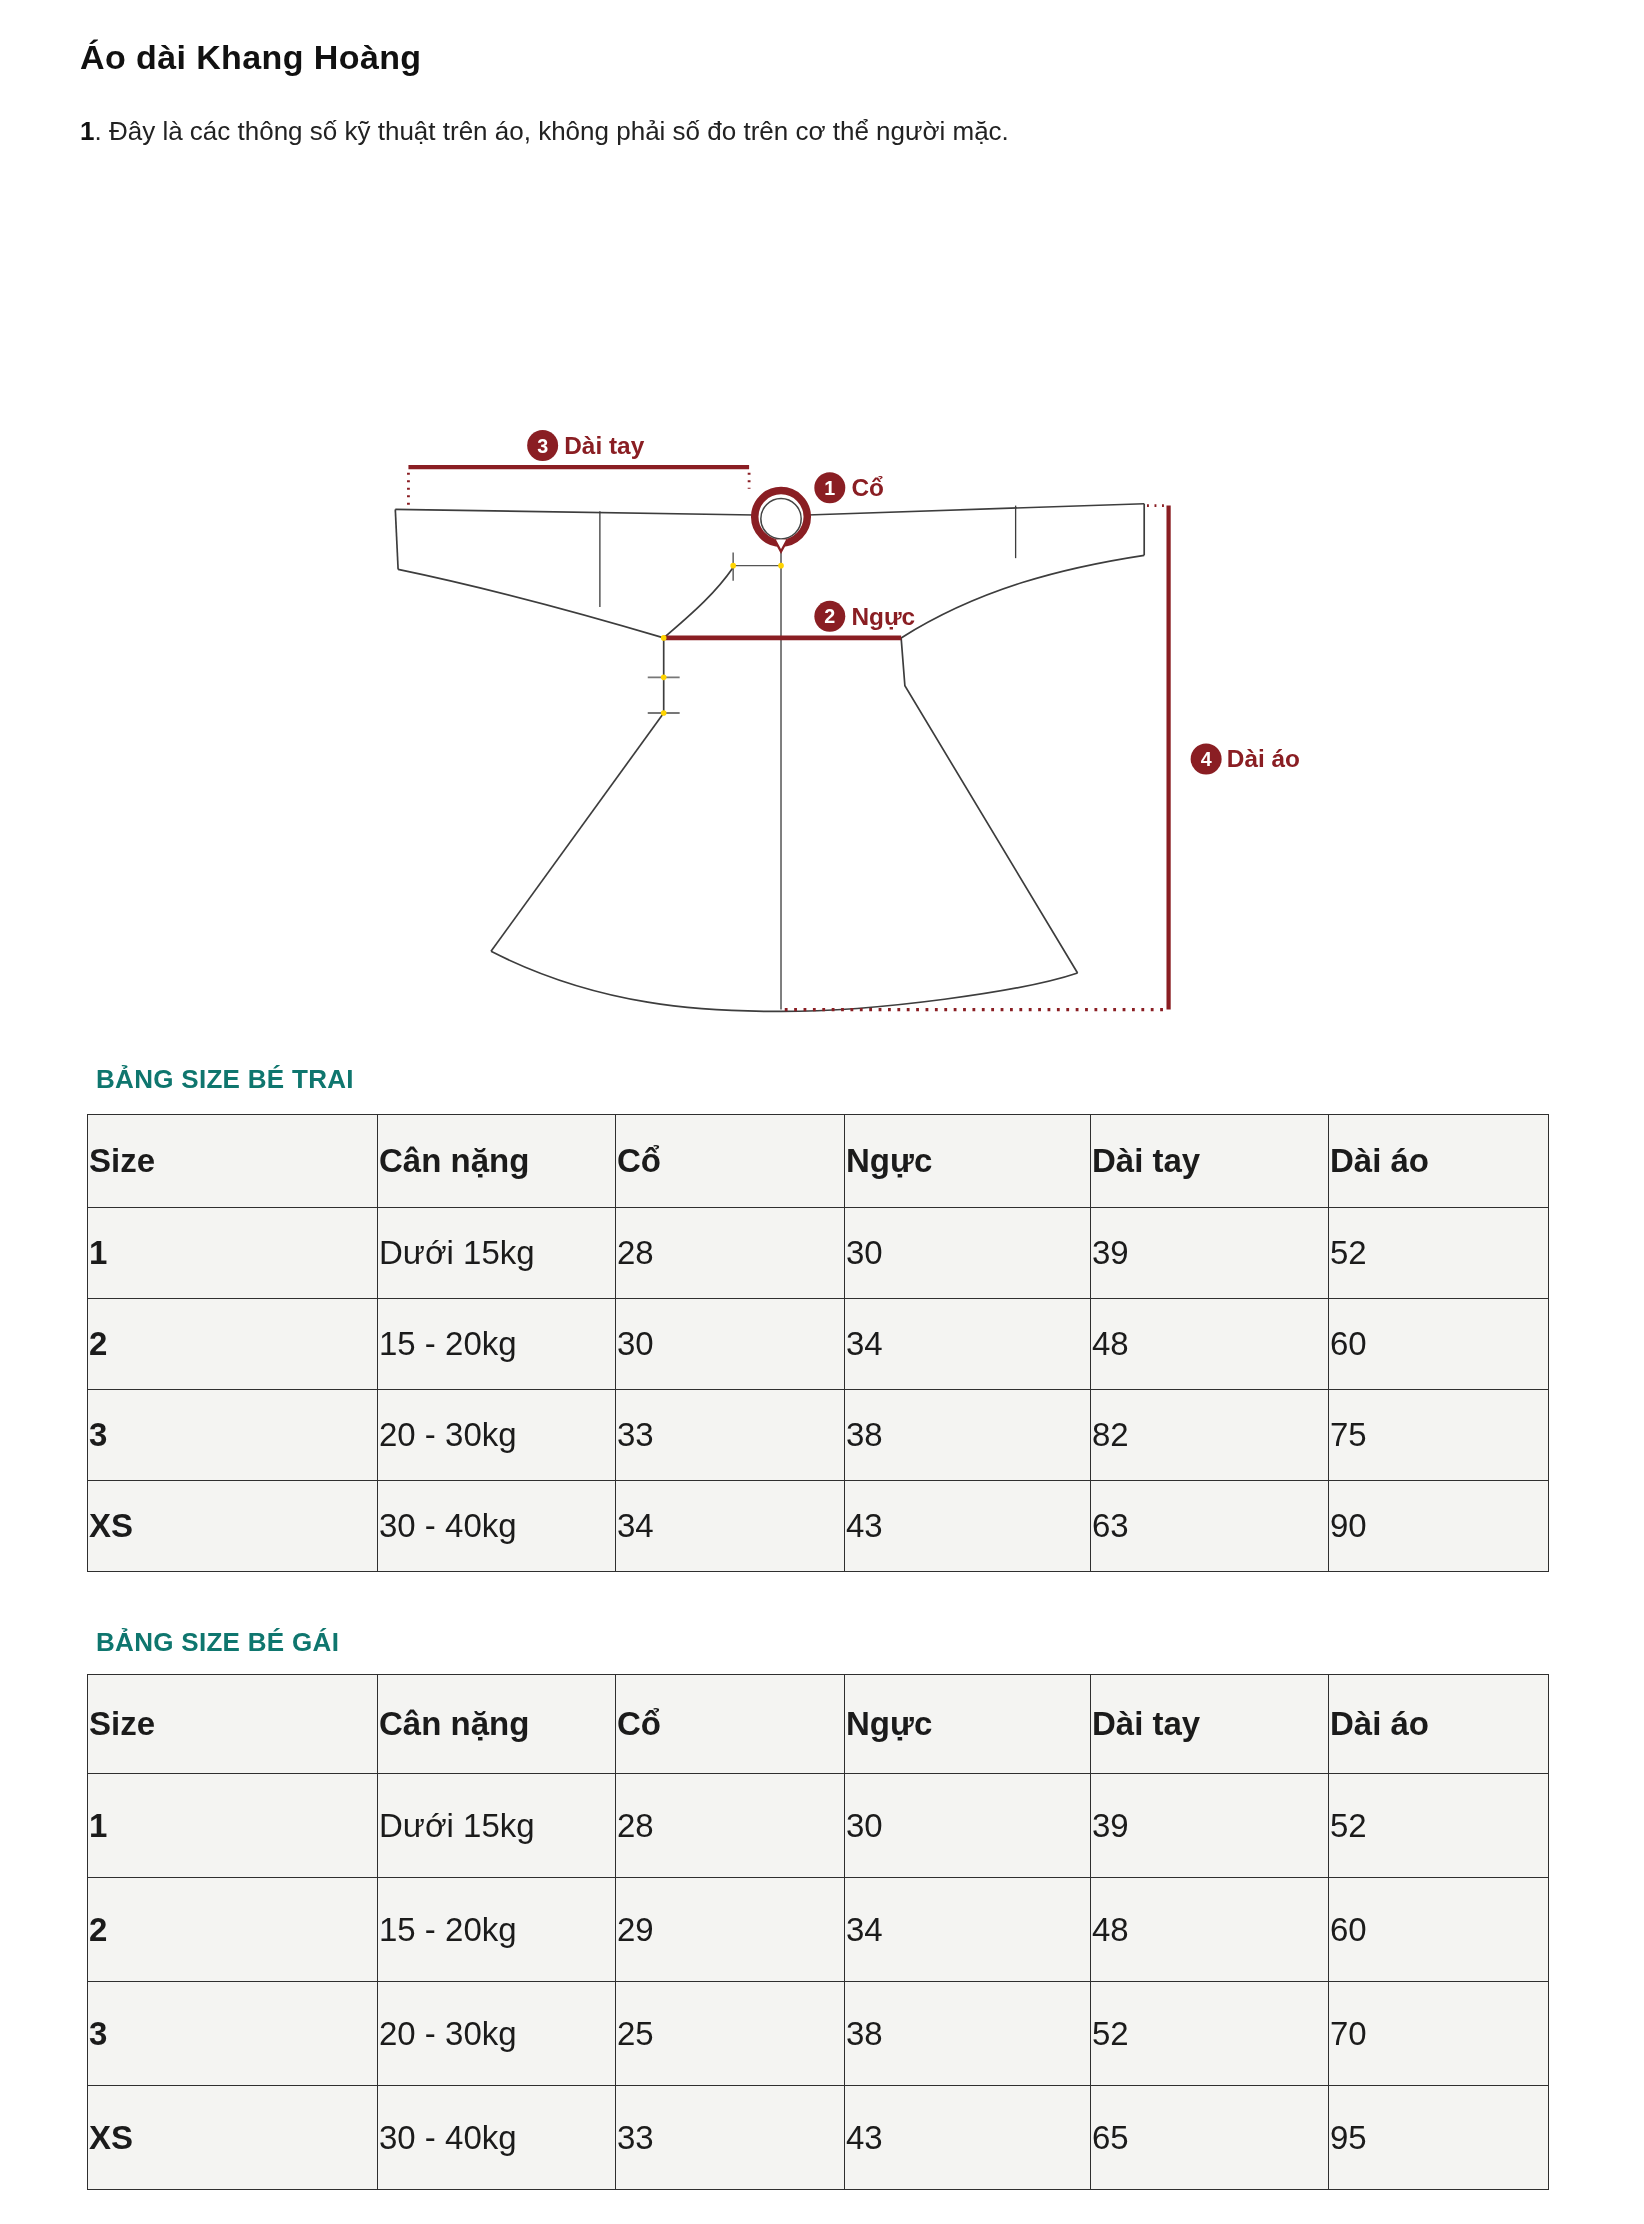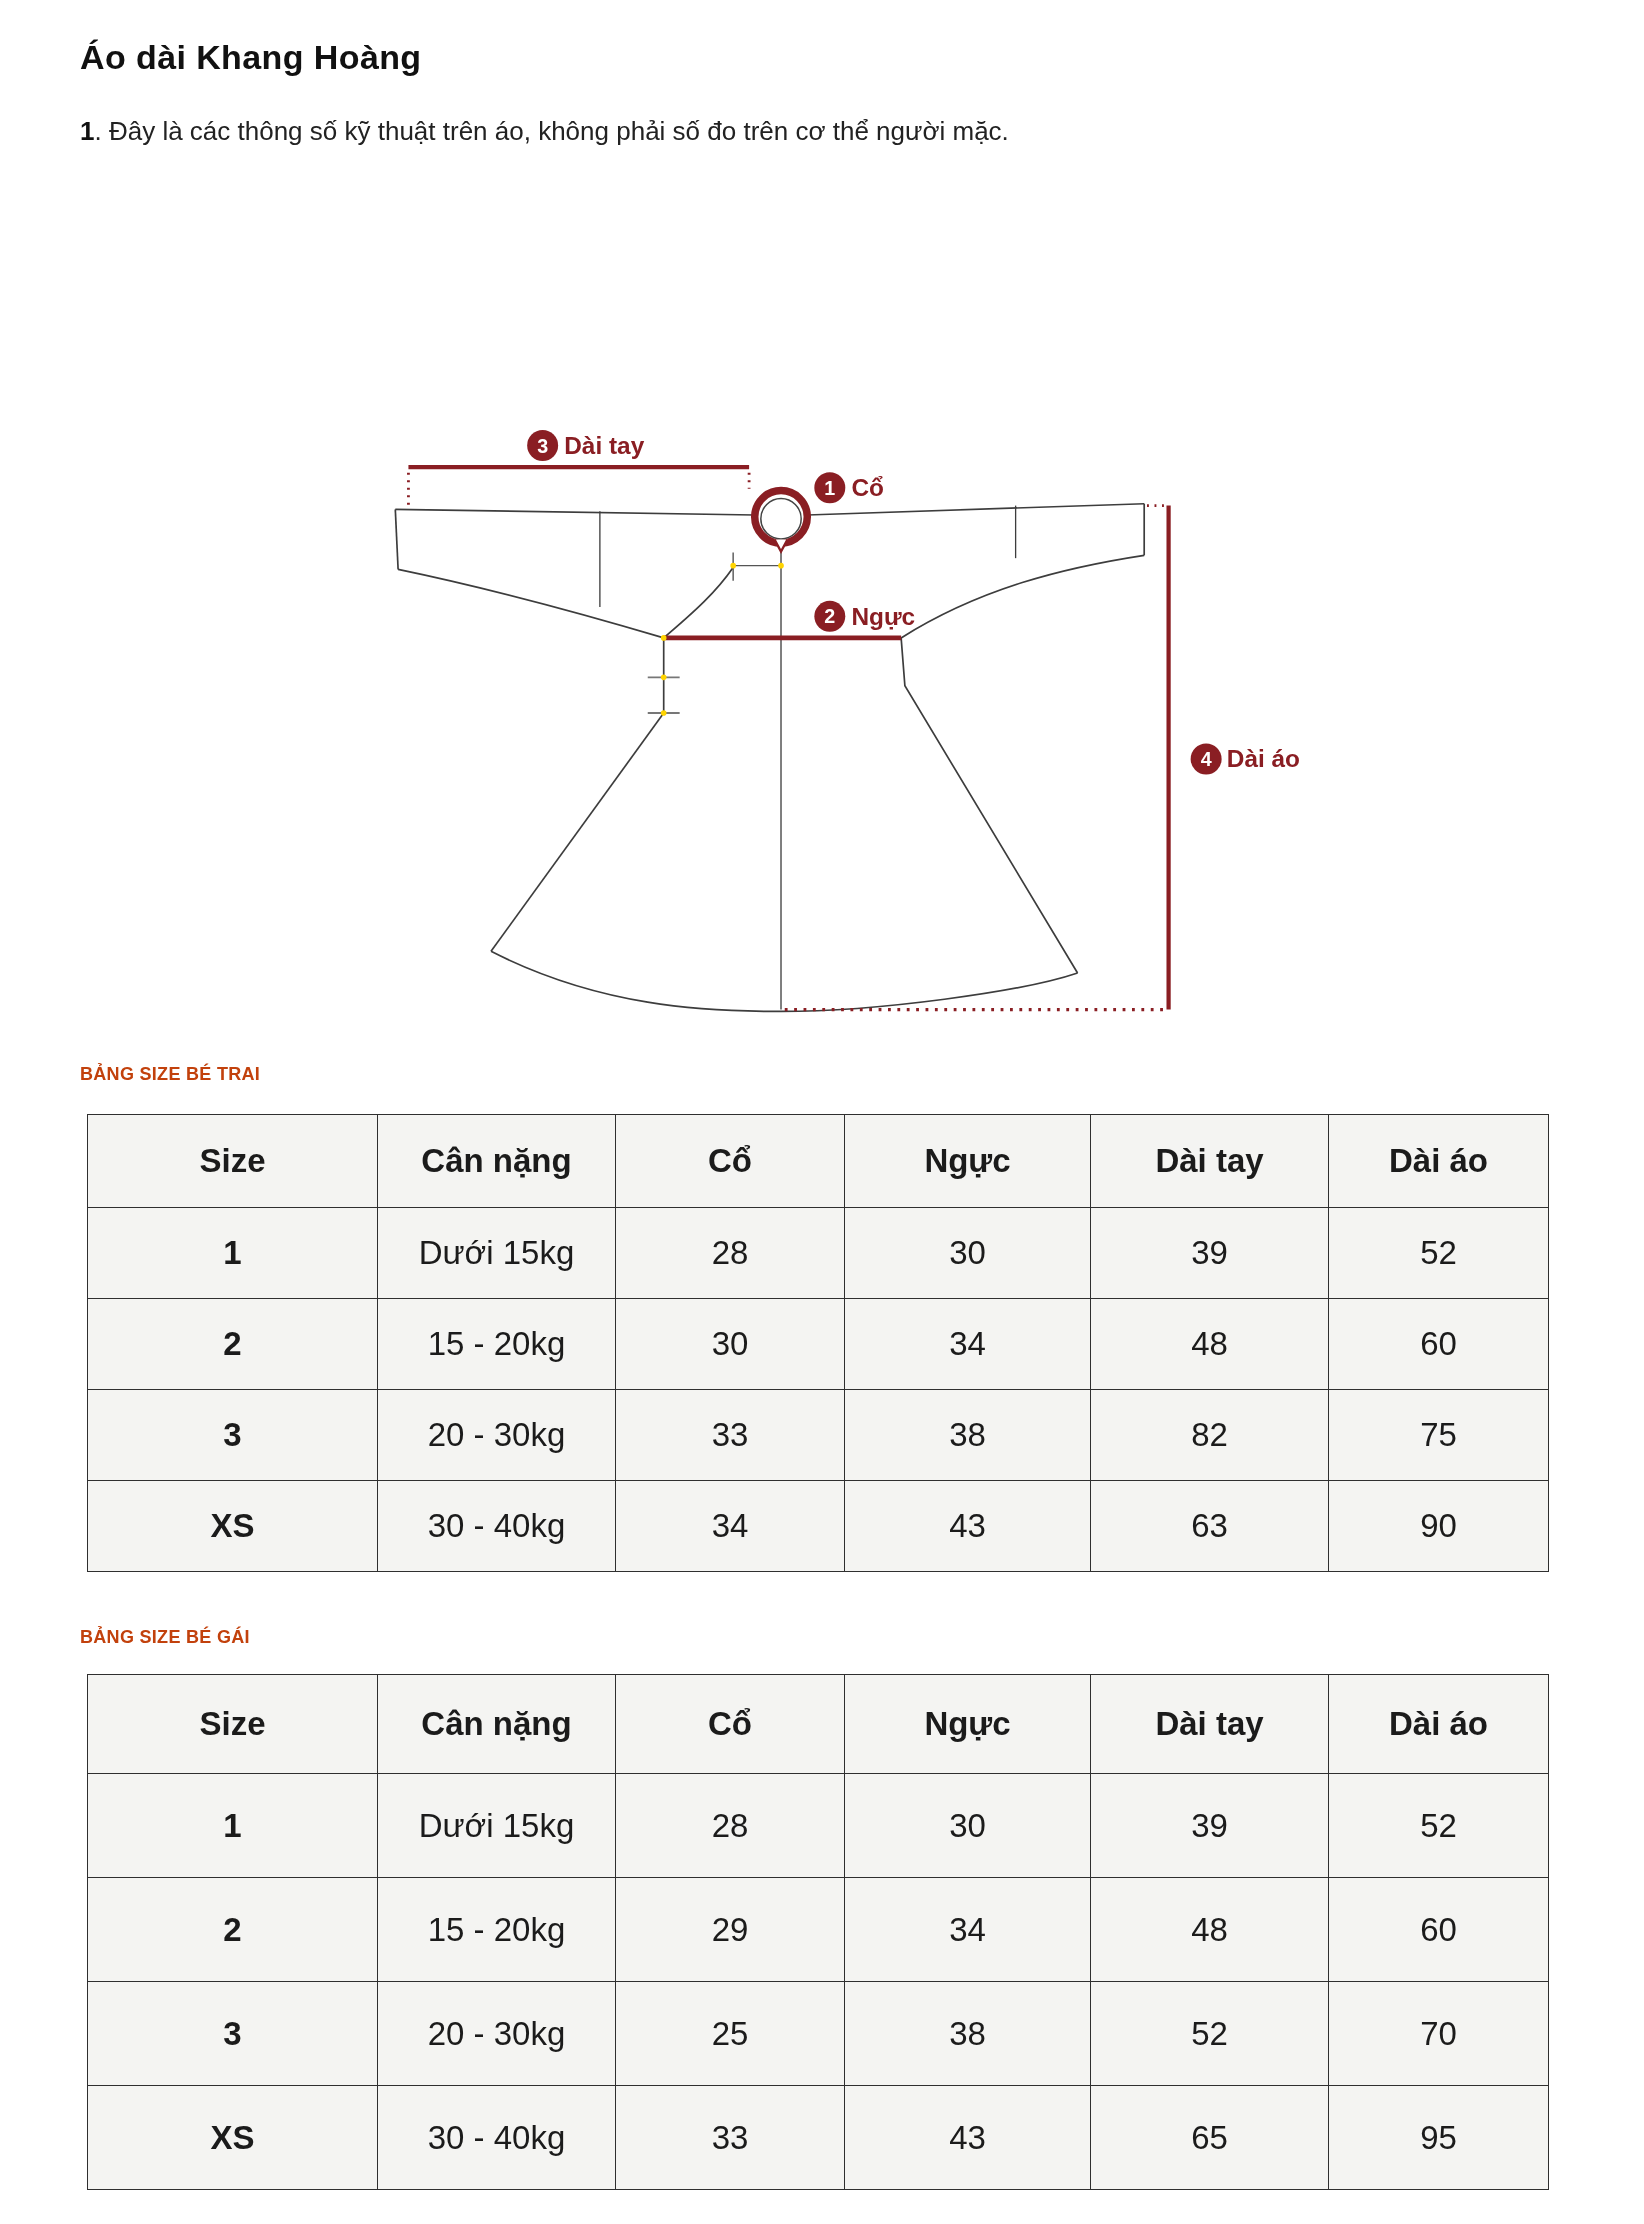--- a/index.html
+++ b/index.html
@@ -13,33 +13,33 @@
   }
   .notes { position:absolute; left:80px; top:92px; font-size:26px; line-height:39px; color:#222; }
   .note-line { white-space:nowrap;margin-top:20px; }
   .note-num { font-weight:bold; color:#111; }
   .diagram-wrap { position:absolute; left:365px; top:408px; width:939px; height:671px; }
   .diagram-svg { width:939px; height:671px; display:block; }
   .diagram-svg text { font-family:"Liberation Sans", sans-serif; }
   .badge-num { fill:#ffffff; font-size:21px; font-weight:bold; text-anchor:middle; }
   .measure-label { fill:#8a1e23; font-size:26px; font-weight:bold; }
   .section-label {
-    position:absolute; left:80px; font-size:18px; font-weight:bold; color:#c2410c;
+    position:absolute; left:96px; font-size:26px; font-weight:bold; color:#0f766e;
     letter-spacing:0.3px;
   }
   .label-boys { top:1064px; }
   .label-girls { top:1627px; }
   table.size-table {
     position:absolute; left:87px; border-collapse:collapse; table-layout:fixed;
     width:1443px;
   }
   .table-boys { top:1114px; }
   .table-girls { top:1674px; }
   table.size-table td {
-    border:1.7px solid #2f2f2f; background:#f4f4f2; text-align:center;
+    border:1.7px solid #2f2f2f; background:#f4f4f2; 
     vertical-align:middle; font-size:33px; color:#1b1b1b; overflow:hidden;
   }
   .table-boys tr.hdr td { height:90px; }
   .table-boys tr.data td { height:88px; }
   .table-girls tr.hdr td { height:96px; }
   .table-girls tr.data td { height:101px; }
   td.hdr-cell { font-weight:bold; }
   td.size-cell { font-weight:bold; }
   td.weight-cell { font-size:31px; }
   .c0{width:287px}.c1{width:235px}.c2{width:226px}.c3{width:243px}.c4{width:235px}.c5{width:217px}

